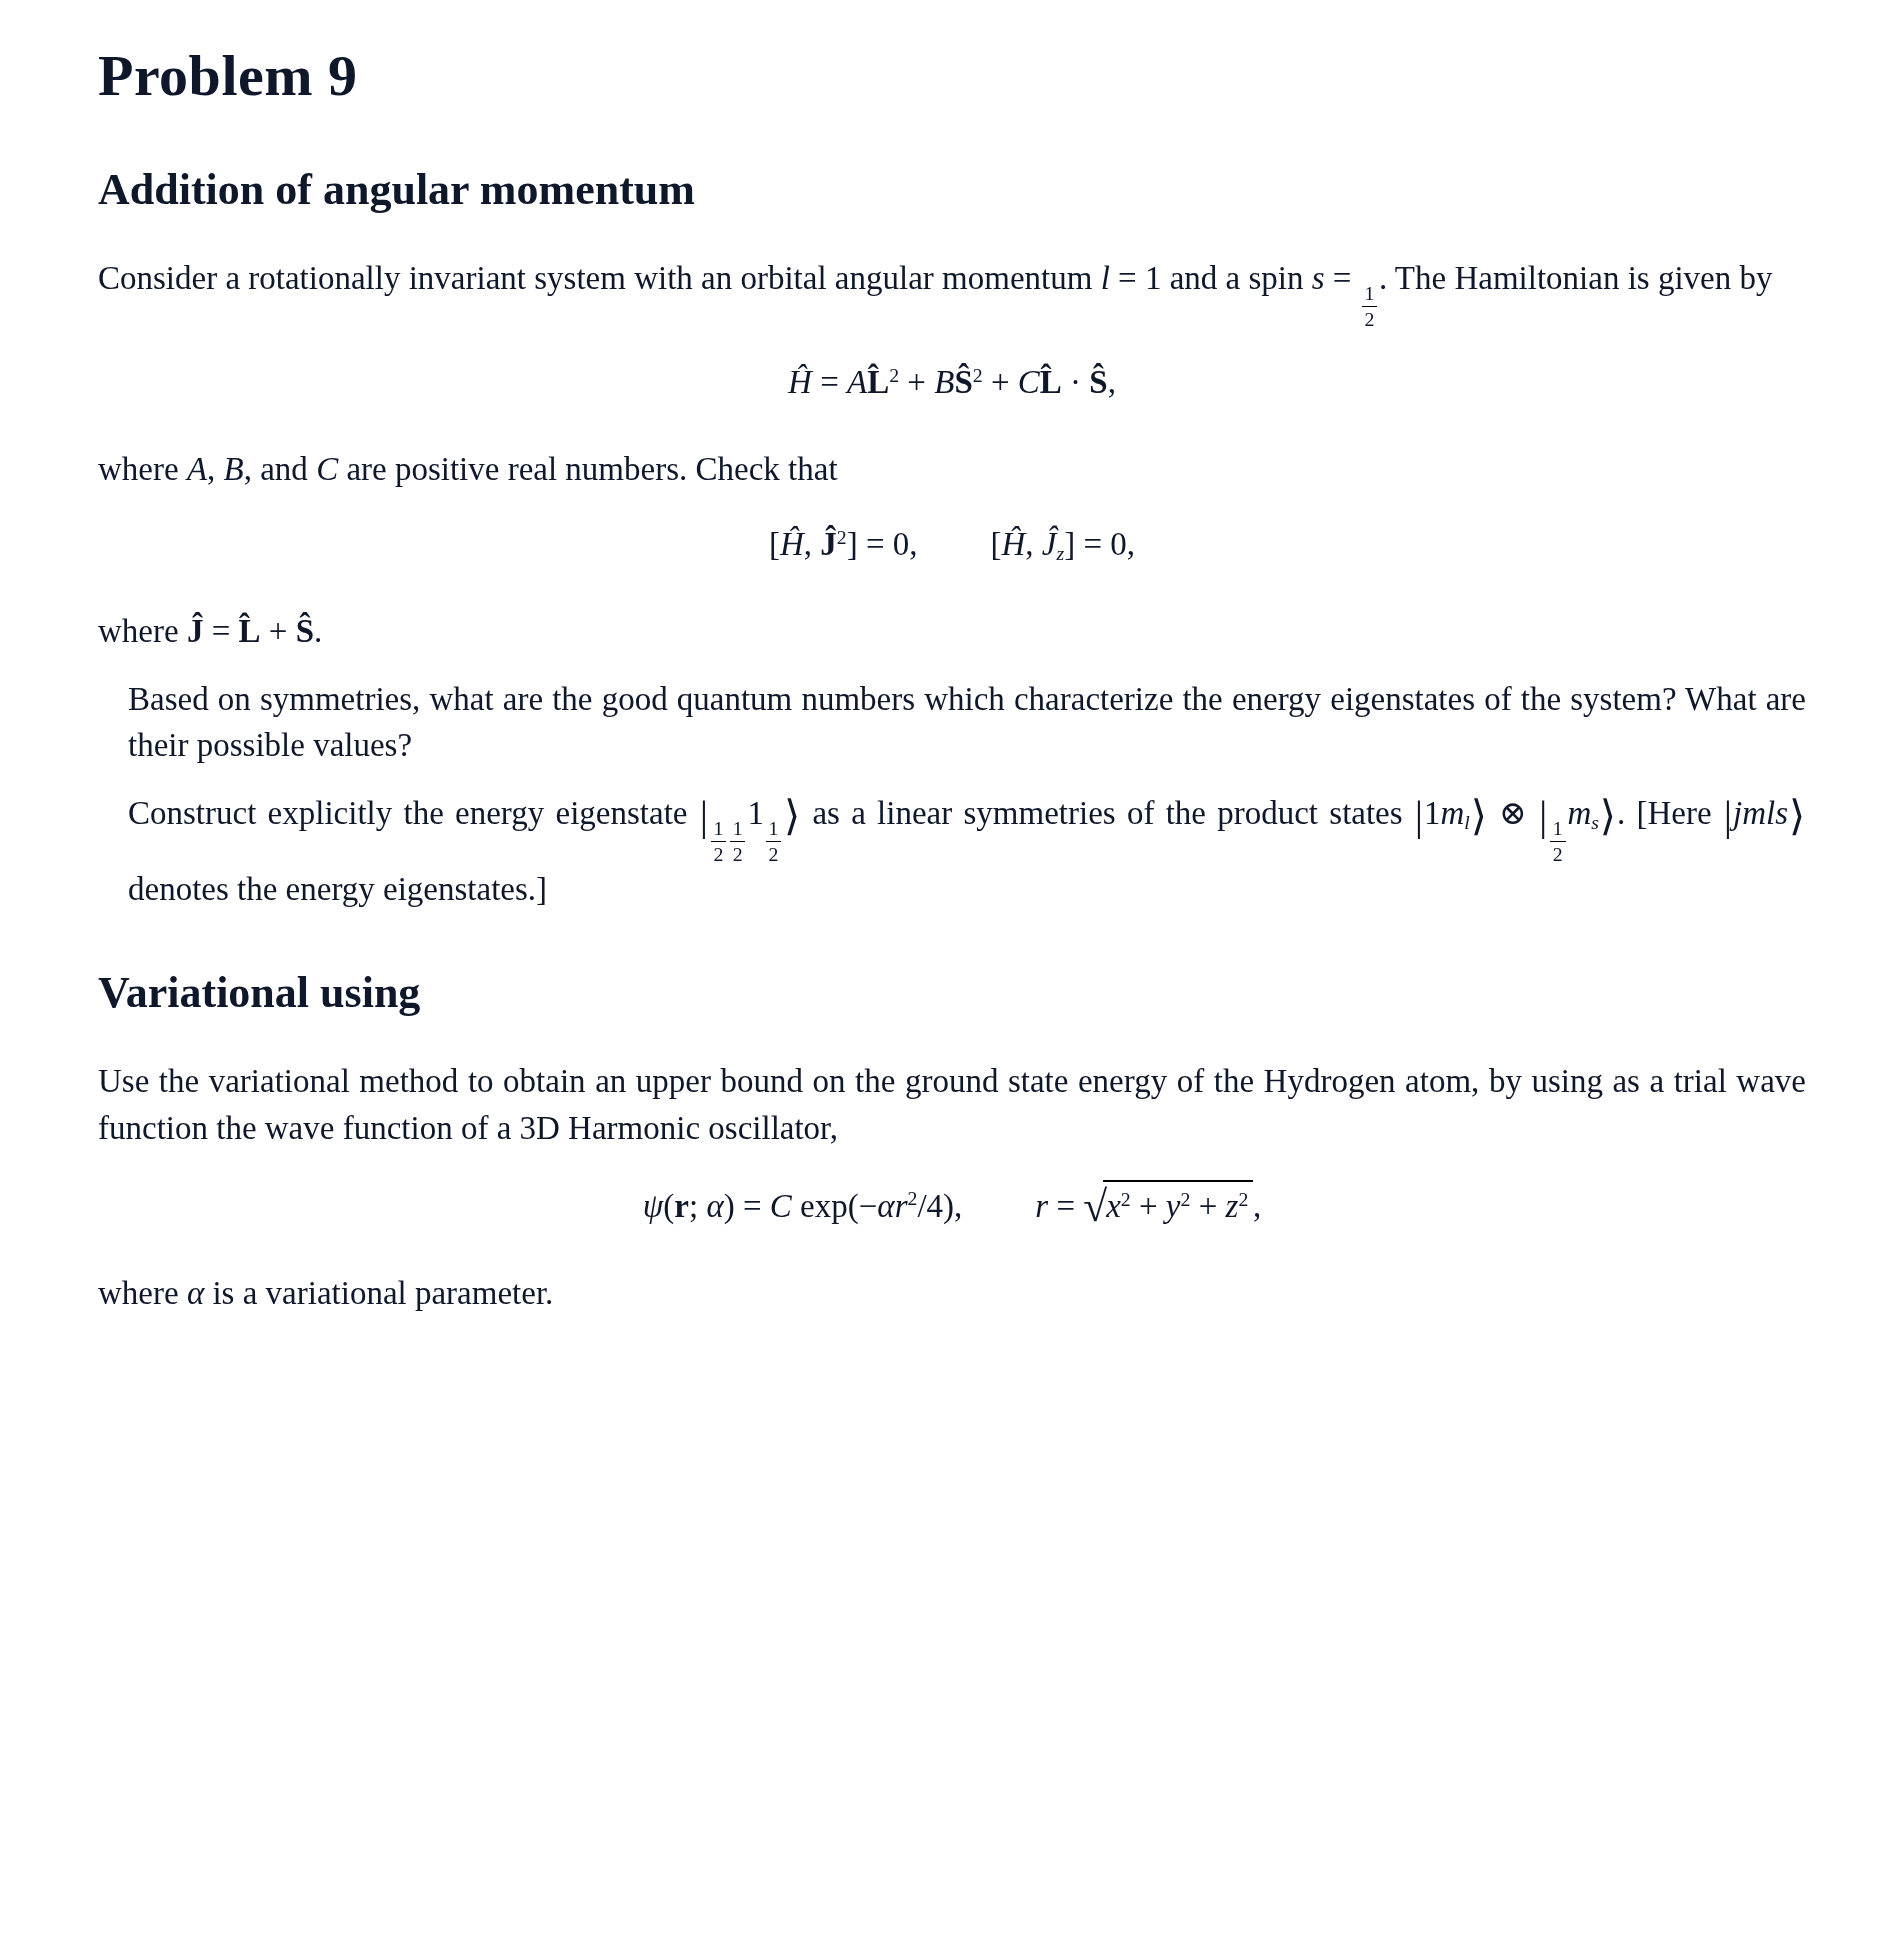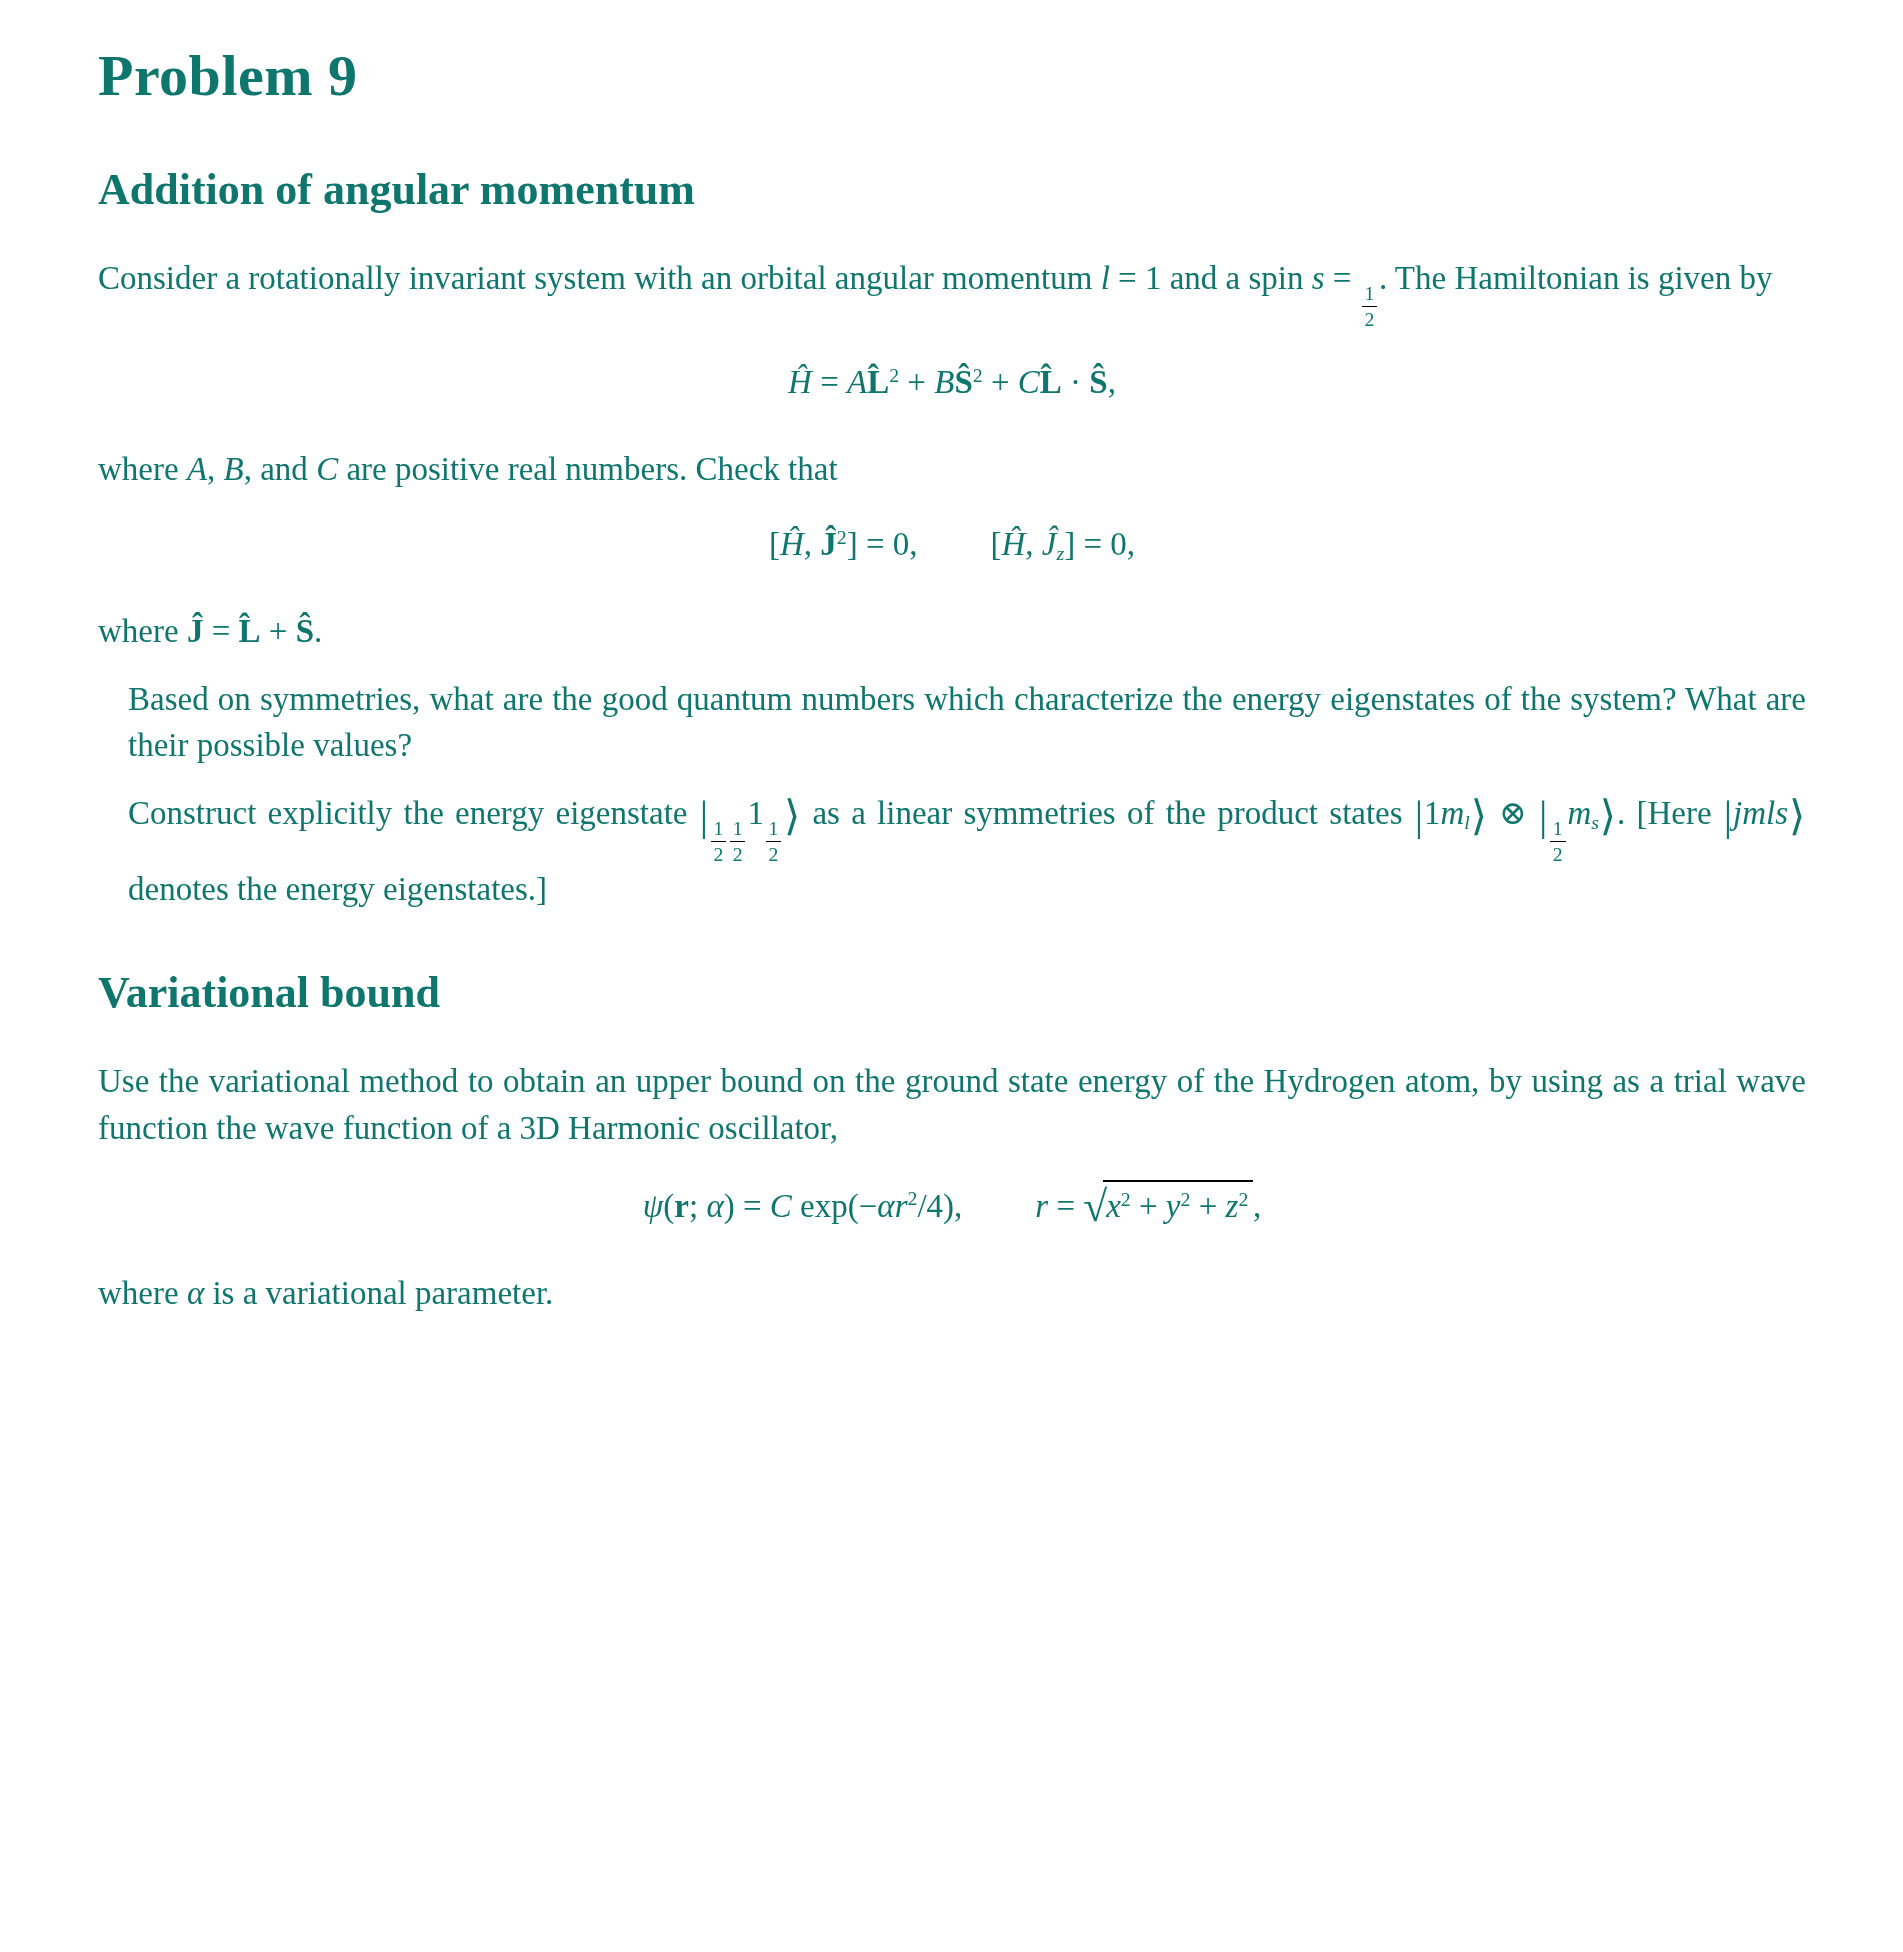--- a/index.html
+++ b/index.html
@@ -1,21 +1,21 @@
 <!DOCTYPE html>
 <html style="font-size:15px"><head>
 <meta charset="utf-8">
 <style>
   html,body{margin:0;padding:0;background:#ffffff;}
   .page{
     width:1904px;
     min-height:1953px;
     box-sizing:border-box;
     background:#ffffff;
-    color:#0f766e;
+    color:#0f172a;
     font-family:"Liberation Serif","DejaVu Serif",serif;
     font-size:33px;
     line-height:1.42;
     padding:30px 98px 56px 98px;
   }
   h1{
     font-size:58px;
     line-height:1.15;
     font-weight:bold;
     margin:13px 0 0 0;
@@ -96,21 +96,21 @@
         <span class="den">2</span>
       </span><span>1</span><span class="frac">
         <span class="num">1</span>
         <span class="den">2</span>
       </span><span class="rangle">⟩</span><span> as a linear symmetries of the product states </span><span class="bar">|</span><span>1</span><span class="it">m</span><sub class="it">l</sub><span class="rangle">⟩</span><span> ⊗ </span><span class="bar">|</span><span class="frac">
         <span class="num">1</span>
         <span class="den">2</span>
       </span><span class="it">m</span><sub class="it">s</sub><span class="rangle">⟩</span><span>. [Here </span><span class="bar">|</span><span class="it">jmls</span><span class="rangle">⟩</span><span> denotes the energy eigenstates.]</span></p>
 
 
-  <h2>Variational bound</h2>
+  <h2>Variational using</h2>
 
   <p class="body">Use the variational method to obtain an upper bound on the ground state energy of the Hydrogen atom, by using as a trial wave function the wave function of a 3D Harmonic oscillator,</p>
 
   <div class="eq"><span class="it">ψ</span><span>(</span><span class="bf">r</span><span>; </span><span class="it">α</span><span>) = </span><span class="it">C</span><span> exp(−</span><span class="it">α</span><span class="it">r</span><sup>2</sup><span>/4),</span><span class="eqgap"></span><span class="it">r</span><span> = </span><span class="radical">√</span><span class="radicand"><span class="it">x</span><sup>2</sup><span> + </span><span class="it">y</span><sup>2</sup><span> + </span><span class="it">z</span><sup>2</sup></span><span>,</span></div>
 
   <p class="body"><span>where </span><span class="it">α</span><span> is a variational parameter.</span></p>
 
 </div>
 
 

